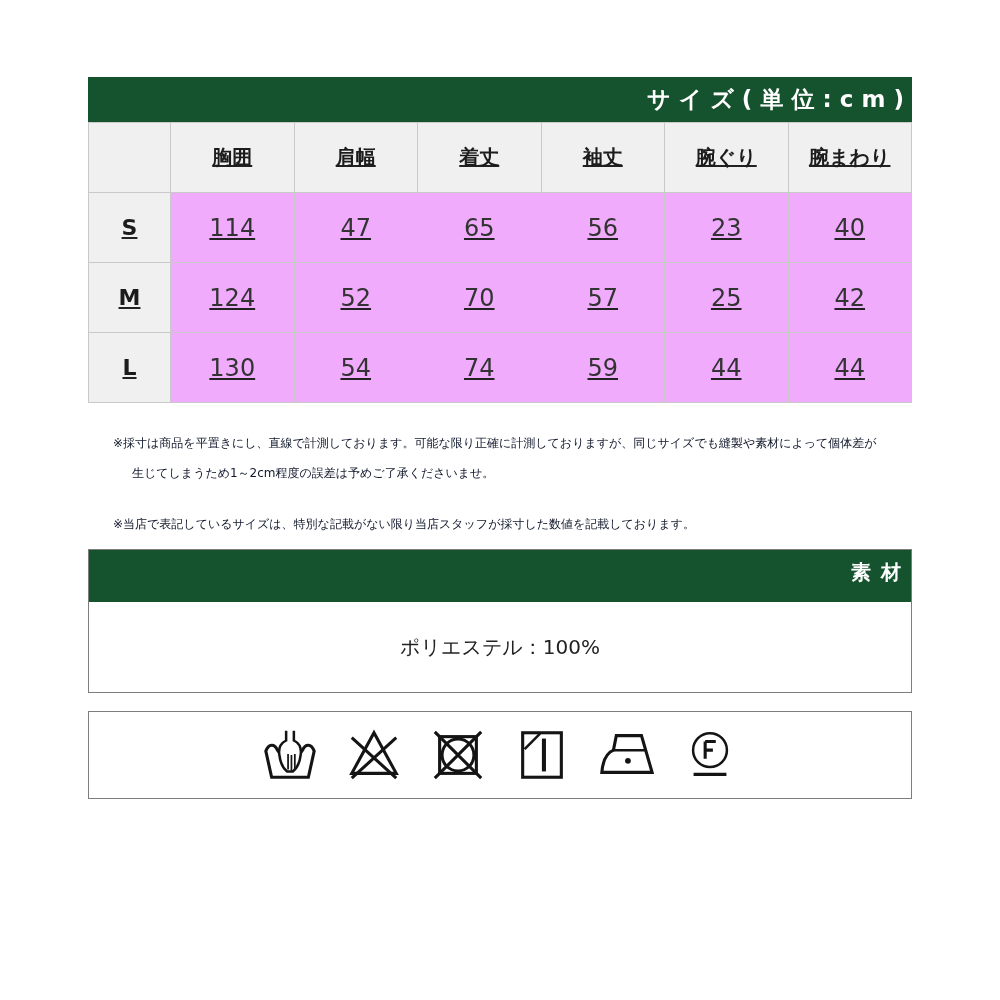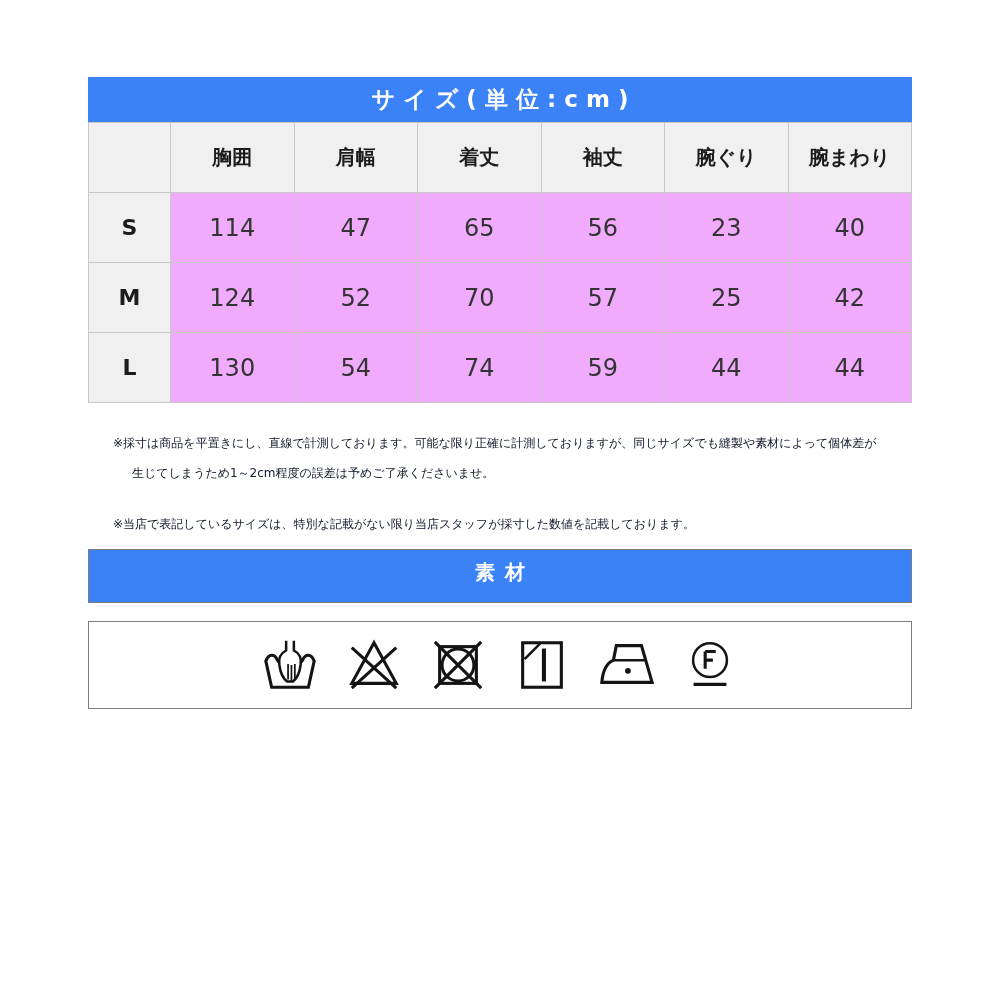--- a/index.html
+++ b/index.html
@@ -13,38 +13,39 @@
   }
   .page {
     width: 824px;
     margin: 0 auto;
     padding-top: 77px;
     box-sizing: border-box;
   }
 
   
   .bar {
-    background: #3b82f6;
+    background: #14532d;
     color: #ffffff;
     font-weight: bold;
-    text-align: center;
+    text-align: right;
     letter-spacing: 0.35em;
     text-indent: 0.35em;
   }
   .size-bar {
     height: 45px;
     line-height: 45px;
     font-size: 23px;
   }
 
   
   table.size-table {
     width: 100%;
     border-collapse: collapse;
     table-layout: fixed;
+    text-decoration: underline;
   }
   .size-table th, .size-table td {
     border: 1px solid #c9c9c9;
     height: 69px;
     text-align: center;
     vertical-align: middle;
     padding: 0;
   }
   .size-table thead th {
     background: #f0f0f0;
@@ -175,20 +176,21 @@
       </tbody>
     </table>
   </section>
 
   <p class="note note-1"><span>※</span><span>採寸は商品を平置きにし、直線で計測しております。可能な限り正確に計測しておりますが、同じサイズでも縫製や素材によって個体差が生じてしまうため1～2cm程度の誤差は予めご了承くださいませ。</span></p>
 
   <p class="note note-2"><span>※</span><span>当店で表記しているサイズは、特別な記載がない限り当店スタッフが採寸した数値を記載しております。</span></p>
 
   <section class="box material-box">
     <div class="bar box-bar">素材</div>
+    <div class="box-body material-body">ポリエステル：100%</div>
   </section>
 
   <section class="box laundry-box">
     <div class="box-body laundry-body">
 
       <svg class="care-icon" viewBox="0 0 60 60">
         <path class="s" d="M5 26 C8 18 14 18 17 25 C19 29 23 29 25 26 L35 26 C37 29 41 29 43 25 C46 18 52 18 55 26 L49 53 L11 53 Z"></path>
         <path class="whitefill" d="M26 5 L26 15 C20 18 18 24 19 30 C20 38 23 44 27 47 L33 47 C37 44 40 38 41 30 C42 24 40 18 34 15 L34 5"></path>
         <path class="thin" d="M28 29 V45 M31.5 30 V46.5 M35 29 V45"></path>
       </svg>

